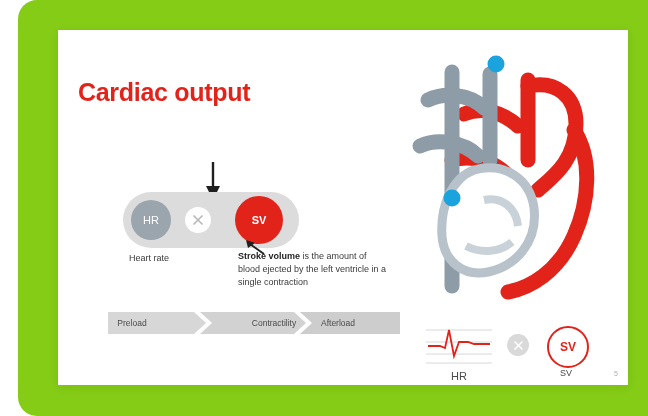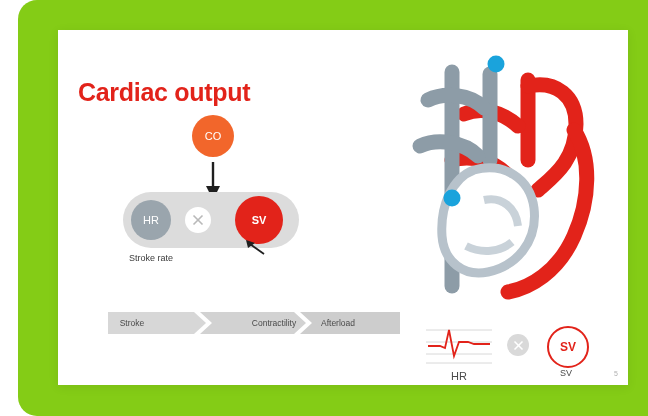--- a/index.html
+++ b/index.html
@@ -266,23 +266,20 @@
       <path d="M60 70 Q120 60 150 90"></path>
       <path d="M200 50 Q250 110 210 200 Q180 255 120 250"></path>
       <path d="M95 150 Q150 140 175 180"></path>
     </g>
   </svg>
 
   <div class="slide">
 
     <div class="title">Cardiac output</div>
 
-    <div class="co-circle">
-      <span>CO</span>
-    </div>
 
 
     <svg class="arrow-down" viewBox="0 0 18 38">
       <line x1="9" y1="0" x2="9" y2="26" stroke="#1f1f1f" stroke-width="2.4"></line>
       <polygon points="9,38 2,24 16,24" fill="#1f1f1f"></polygon>
     </svg>
 
     <div class="pill"></div>
 
     <div class="hr-circle">
@@ -293,34 +290,37 @@
       <svg width="12" height="12" viewBox="0 0 12 12">
         <line x1="1.5" y1="1.5" x2="10.5" y2="10.5" stroke="#b9b9b9" stroke-width="1.6"></line>
         <line x1="10.5" y1="1.5" x2="1.5" y2="10.5" stroke="#b9b9b9" stroke-width="1.6"></line>
       </svg>
     </div>
 
     <div class="sv-circle">
       <span>SV</span>
     </div>
 
-    <div class="hr-label">Stroke rate</div>
+    <div class="hr-label">Heart rate</div>
 
     <svg class="sv-arrow" viewBox="0 0 22 16">
       <line x1="20" y1="14" x2="6" y2="4" stroke="#1f1f1f" stroke-width="1.8"></line>
       <polygon points="2,0 11,3 4,8" fill="#1f1f1f"></polygon>
     </svg>
 
+    <div class="sv-text">
+      <b>Stroke volume</b><span> is the amount of blood ejected by the left ventricle in a single contraction</span>
+    </div>
 
     <svg class="chevrons" viewBox="0 0 292 22">
       <polygon points="0,0 86,0 98,11 86,22 0,22 0,0" fill="#d7d7d7"></polygon>
       <polygon points="92,0 186,0 198,11 186,22 92,22 104,11" fill="#d2d2d2"></polygon>
       <polygon points="192,0 292,0 292,22 192,22 204,11" fill="#cdcdcd"></polygon>
     </svg>
-    <div class="chev-label" style="left:50px;width:48px;">Stroke</div>
+    <div class="chev-label" style="left:50px;width:48px;">Preload</div>
     <div class="chev-label" style="left:148px;width:56px;margin-left:40px;">Contractility</div>
     <div class="chev-label" style="left:252px;width:56px;">Afterload</div>
 
     <svg class="heart-art" viewBox="0 0 235 270">
 
       <g fill="none" stroke="#e2231a" stroke-width="15" stroke-linecap="round">
         <path d="M150 30 C150 70 150 90 150 110"></path>
         <path d="M150 36 C178 30 198 46 198 74 C198 110 176 126 160 140"></path>
         <path d="M196 80 C214 108 212 150 196 186 C180 222 152 238 130 242"></path>
         <path d="M86 64 C104 56 124 62 140 76"></path>

